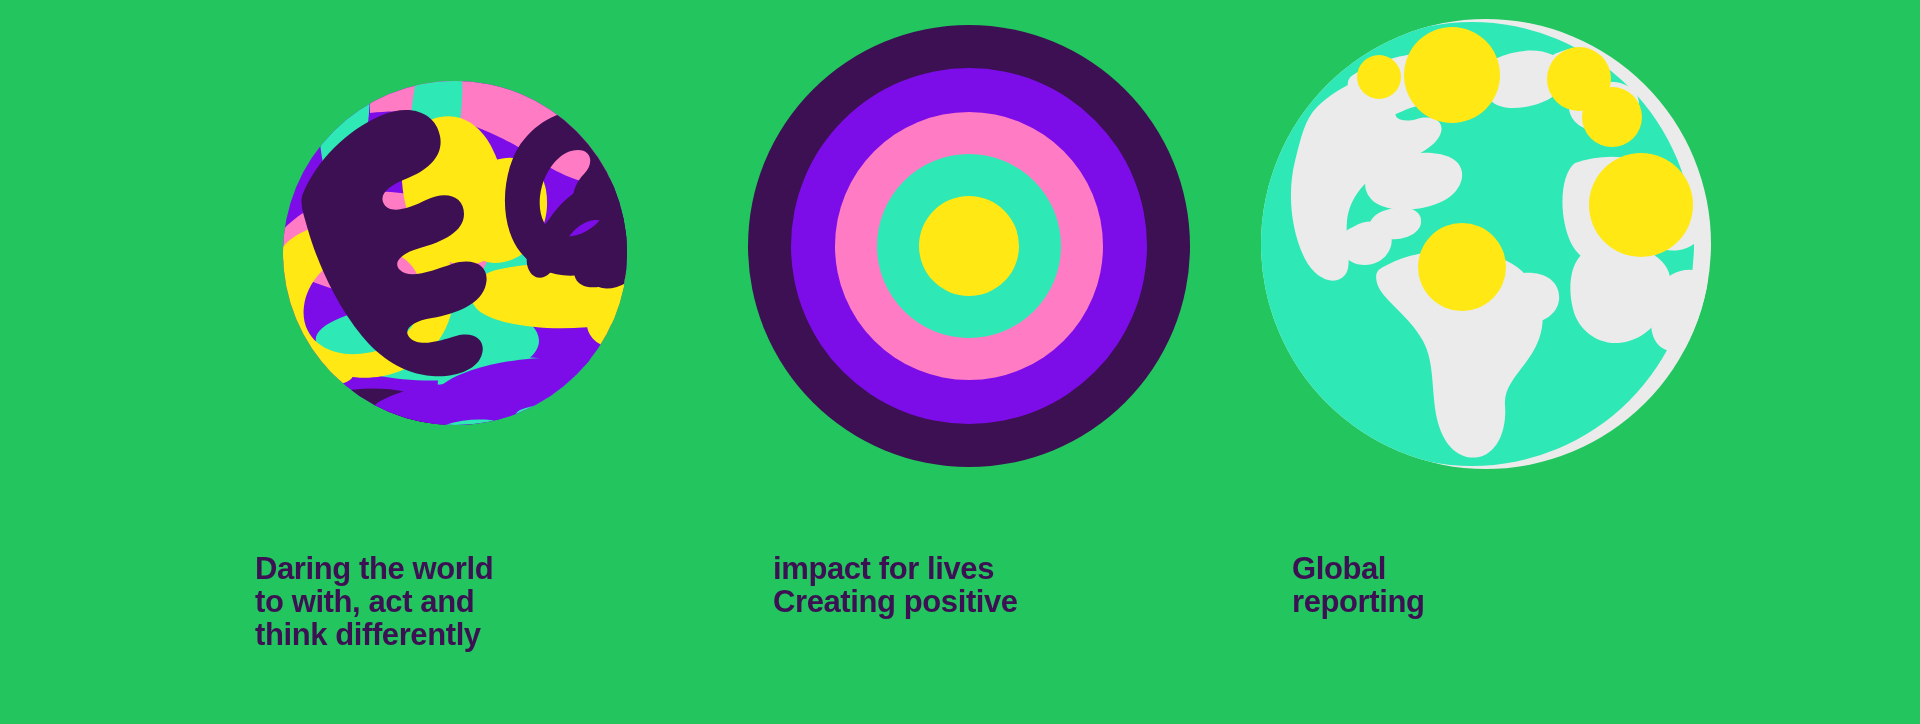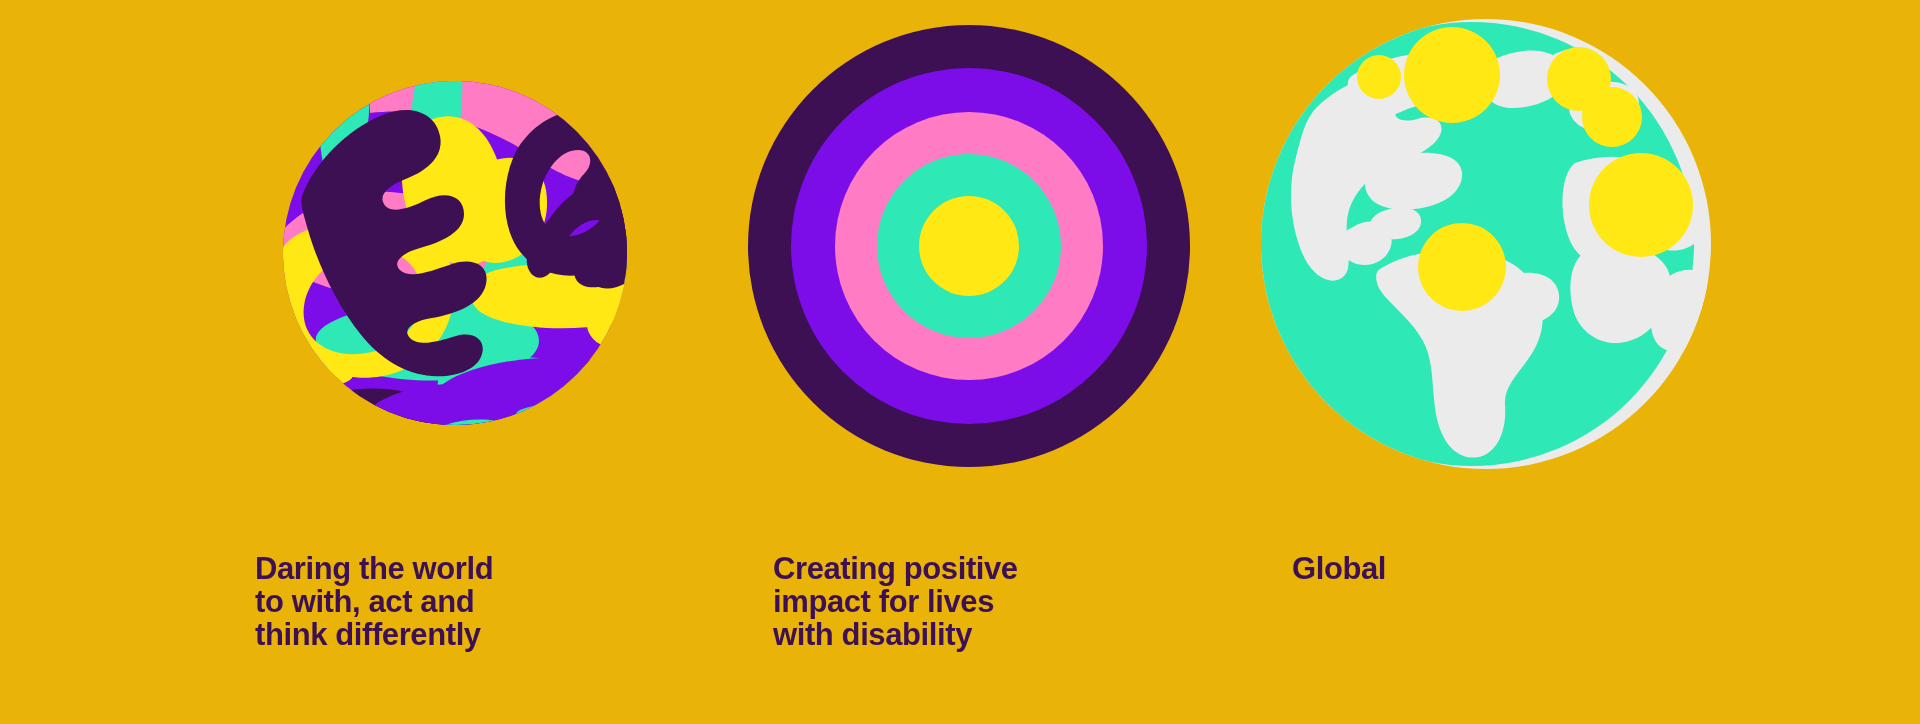--- a/index.html
+++ b/index.html
@@ -2,21 +2,21 @@
 <html><head>
 <meta charset="utf-8">
 <style>
   * { margin:0; padding:0; box-sizing:border-box; }
   html, body {
     width:1920px; height:724px;
     background:#ffffff;
     font-family:"Liberation Sans", sans-serif;
     overflow:hidden;
   }
-  #stage { position:relative; width:1920px; height:724px; background:#eab308; }
+  #stage { position:relative; width:1920px; height:724px; background:#22c55e; }
 
   .card { position:absolute; top:0; width:520px; height:724px; }
   .card-1 { left:200px; }
   .card-2 { left:725px; }
   .card-3 { left:1232px; }
 
   .art-slot {
     position:absolute; left:0; top:18px;
     width:470px; height:470px;
   }
@@ -157,23 +157,22 @@
       <svg viewBox="0 0 442 442" xmlns="http://www.w3.org/2000/svg" aria-hidden="true">
         <circle cx="221" cy="221" r="221" fill="#3C1053"></circle>
         <circle cx="221" cy="221" r="178" fill="#7D0DE8"></circle>
         <circle cx="221" cy="221" r="134" fill="#FF7BC3"></circle>
         <circle cx="221" cy="221" r="92" fill="#2EE8B5"></circle>
         <circle cx="221" cy="221" r="50" fill="#FFE814"></circle>
       </svg>
     </div>
 
     <div class="caption">
+      <span class="line">impact for lives</span>
       <span class="line">Creating positive</span>
-      <span class="line">impact for lives</span>
-      <span class="line">with disability</span>
     </div>
   </div>
 
   <div class="card card-3">
 
     <div class="art-slot">
       <svg viewBox="0 0 458 458" xmlns="http://www.w3.org/2000/svg" aria-hidden="true">
         <defs>
           <clipPath id="globeClip">
               <circle cx="229" cy="229" r="225"></circle>
@@ -227,16 +226,17 @@
           <circle cx="322" cy="64" r="32" fill="#FFE814"></circle>
           <circle cx="355" cy="102" r="30" fill="#FFE814"></circle>
           <circle cx="384" cy="190" r="52" fill="#FFE814"></circle>
           <circle cx="205" cy="252" r="44" fill="#FFE814"></circle>
         </g>
       </svg>
     </div>
 
     <div class="caption">
       <span class="line">Global</span>
+      <span class="line">reporting</span>
     </div>
   </div>
 
 </div>
 
 </body></html>

